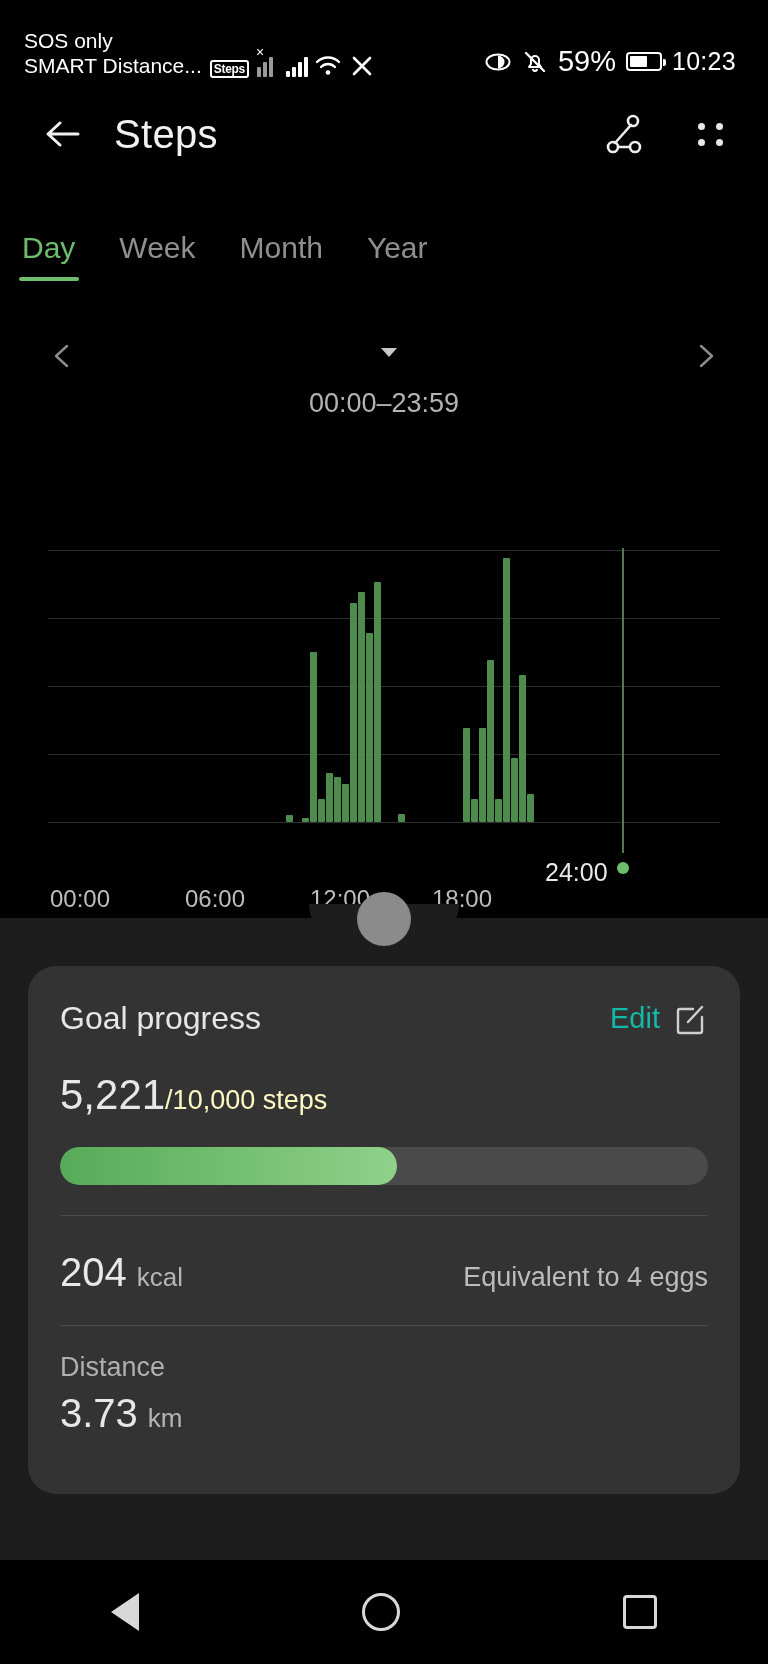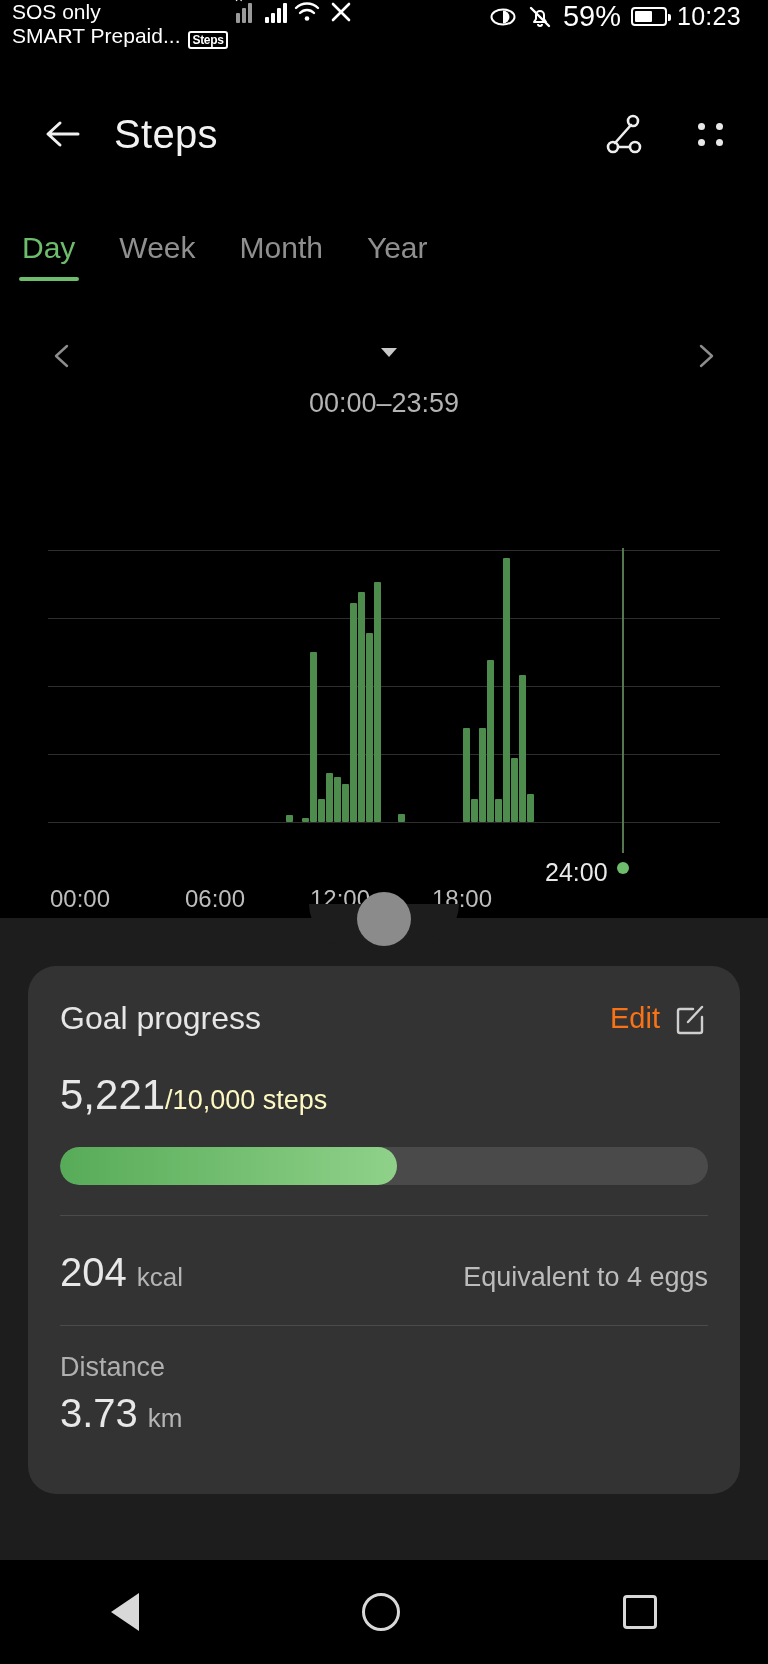--- a/index.html
+++ b/index.html
@@ -8,23 +8,23 @@
     background:#000;
     font-family:"Liberation Sans", sans-serif;
     color:#d6d6d6;
     overflow:hidden;
     position:relative;
   }
   .phone{position:absolute;inset:0;}
 
   
   .statusbar{
-    position:absolute;top:0;left:0;right:15px;height:78px;
-    display:flex;align-items:flex-start;
-    padding:0 12px;box-sizing:border-box;
+    position:absolute;top:0;left:0;right:8px;height:78px;
+    display:flex;align-items:flex-end;
+    padding:0 24px;box-sizing:border-box;
     color:#ffffff;
   }
   .carrier{display:flex;flex-direction:column;justify-content:center;line-height:1.16;}
   .carrier .l1{font-size:21px;color:#fff;}
   .carrier .l2{font-size:21px;color:#fff;}
   .vowifi{
     display:inline-block;border:2px solid #fff;border-radius:3px;
     font-size:12px;font-weight:bold;padding:0 2px;line-height:14px;
     margin-left:8px;vertical-align:2px;letter-spacing:-.3px;
   }
@@ -123,21 +123,21 @@
     width:150px;height:42px;background:#1d1d1d;
     border-radius:0 0 60px 60px;
   }
   .card{
     position:absolute;left:28px;right:28px;top:48px;height:528px;
     background:#333333;border-radius:28px;box-sizing:border-box;padding:34px 32px 0 32px;
   }
   .card-head{display:flex;align-items:center;}
   .card-title{font-size:32px;color:#e6e6e6;}
   .edit{margin-left:auto;display:flex;align-items:center;gap:12px;}
-  .edit-label{font-size:29px;color:#f97316;}
+  .edit-label{font-size:29px;color:#14b8a6;}
   .goalline{margin-top:34px;}
   .goalline .big{font-size:42px;color:#e8e8e8;}
   .goalline .small{font-size:27px;color:#fef9c3;}
   .pbar{
     margin-top:28px;height:38px;border-radius:19px;background:#4a4a4a;position:relative;overflow:hidden;
   }
   .pfill{
     position:absolute;left:0;top:0;bottom:0;border-radius:19px;
     background:linear-gradient(90deg,#57ab58 0%,#8fd189 100%);
   }
@@ -160,21 +160,21 @@
 </style>
 </head>
 <body>
 
 <div class="phone">
 
   <div class="statusbar">
     <div class="carrier">
       <div class="l1">SOS only</div>
       <div class="row2">
-        <span class="l2">SMART Prepaid...</span>
+        <span class="l2">SMART Distance...</span>
         <span class="vowifi">Steps</span>
       </div>
     </div>
     <div class="sb-icons">
       <div class="bars dim">
         <span class="xmark">×</span>
           <i></i>
           <i></i>
           <i></i>
           <i></i>

